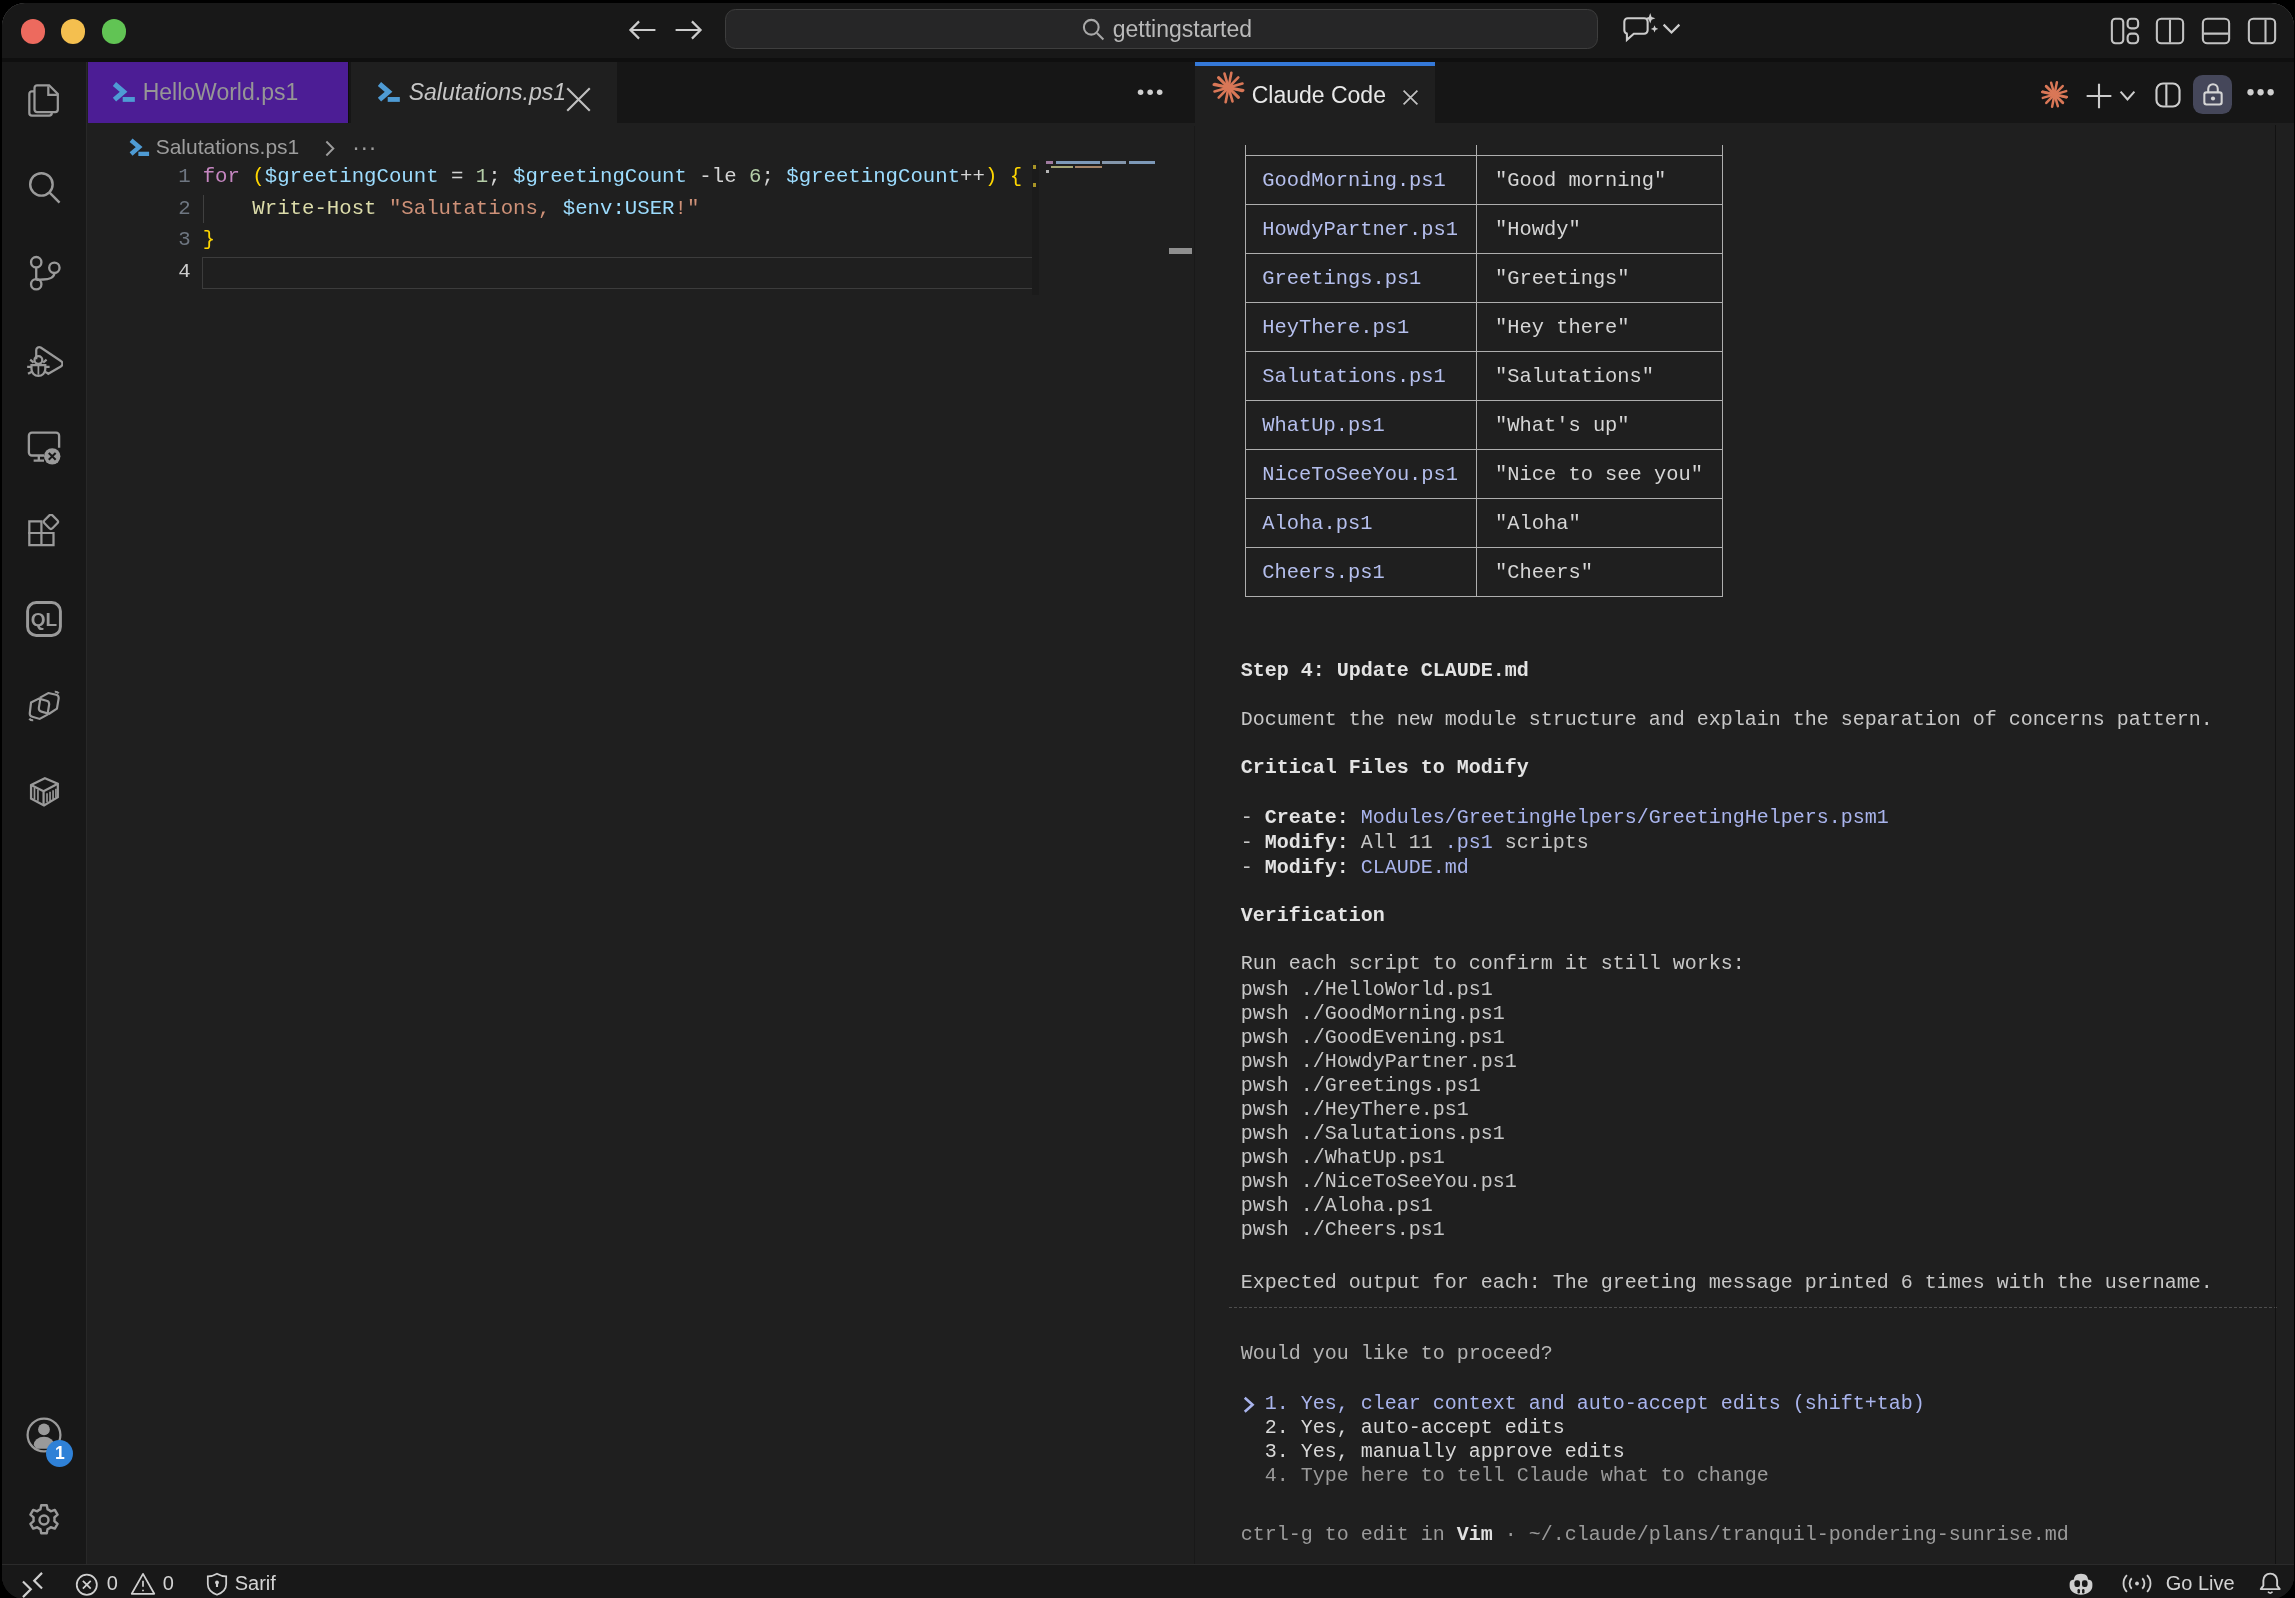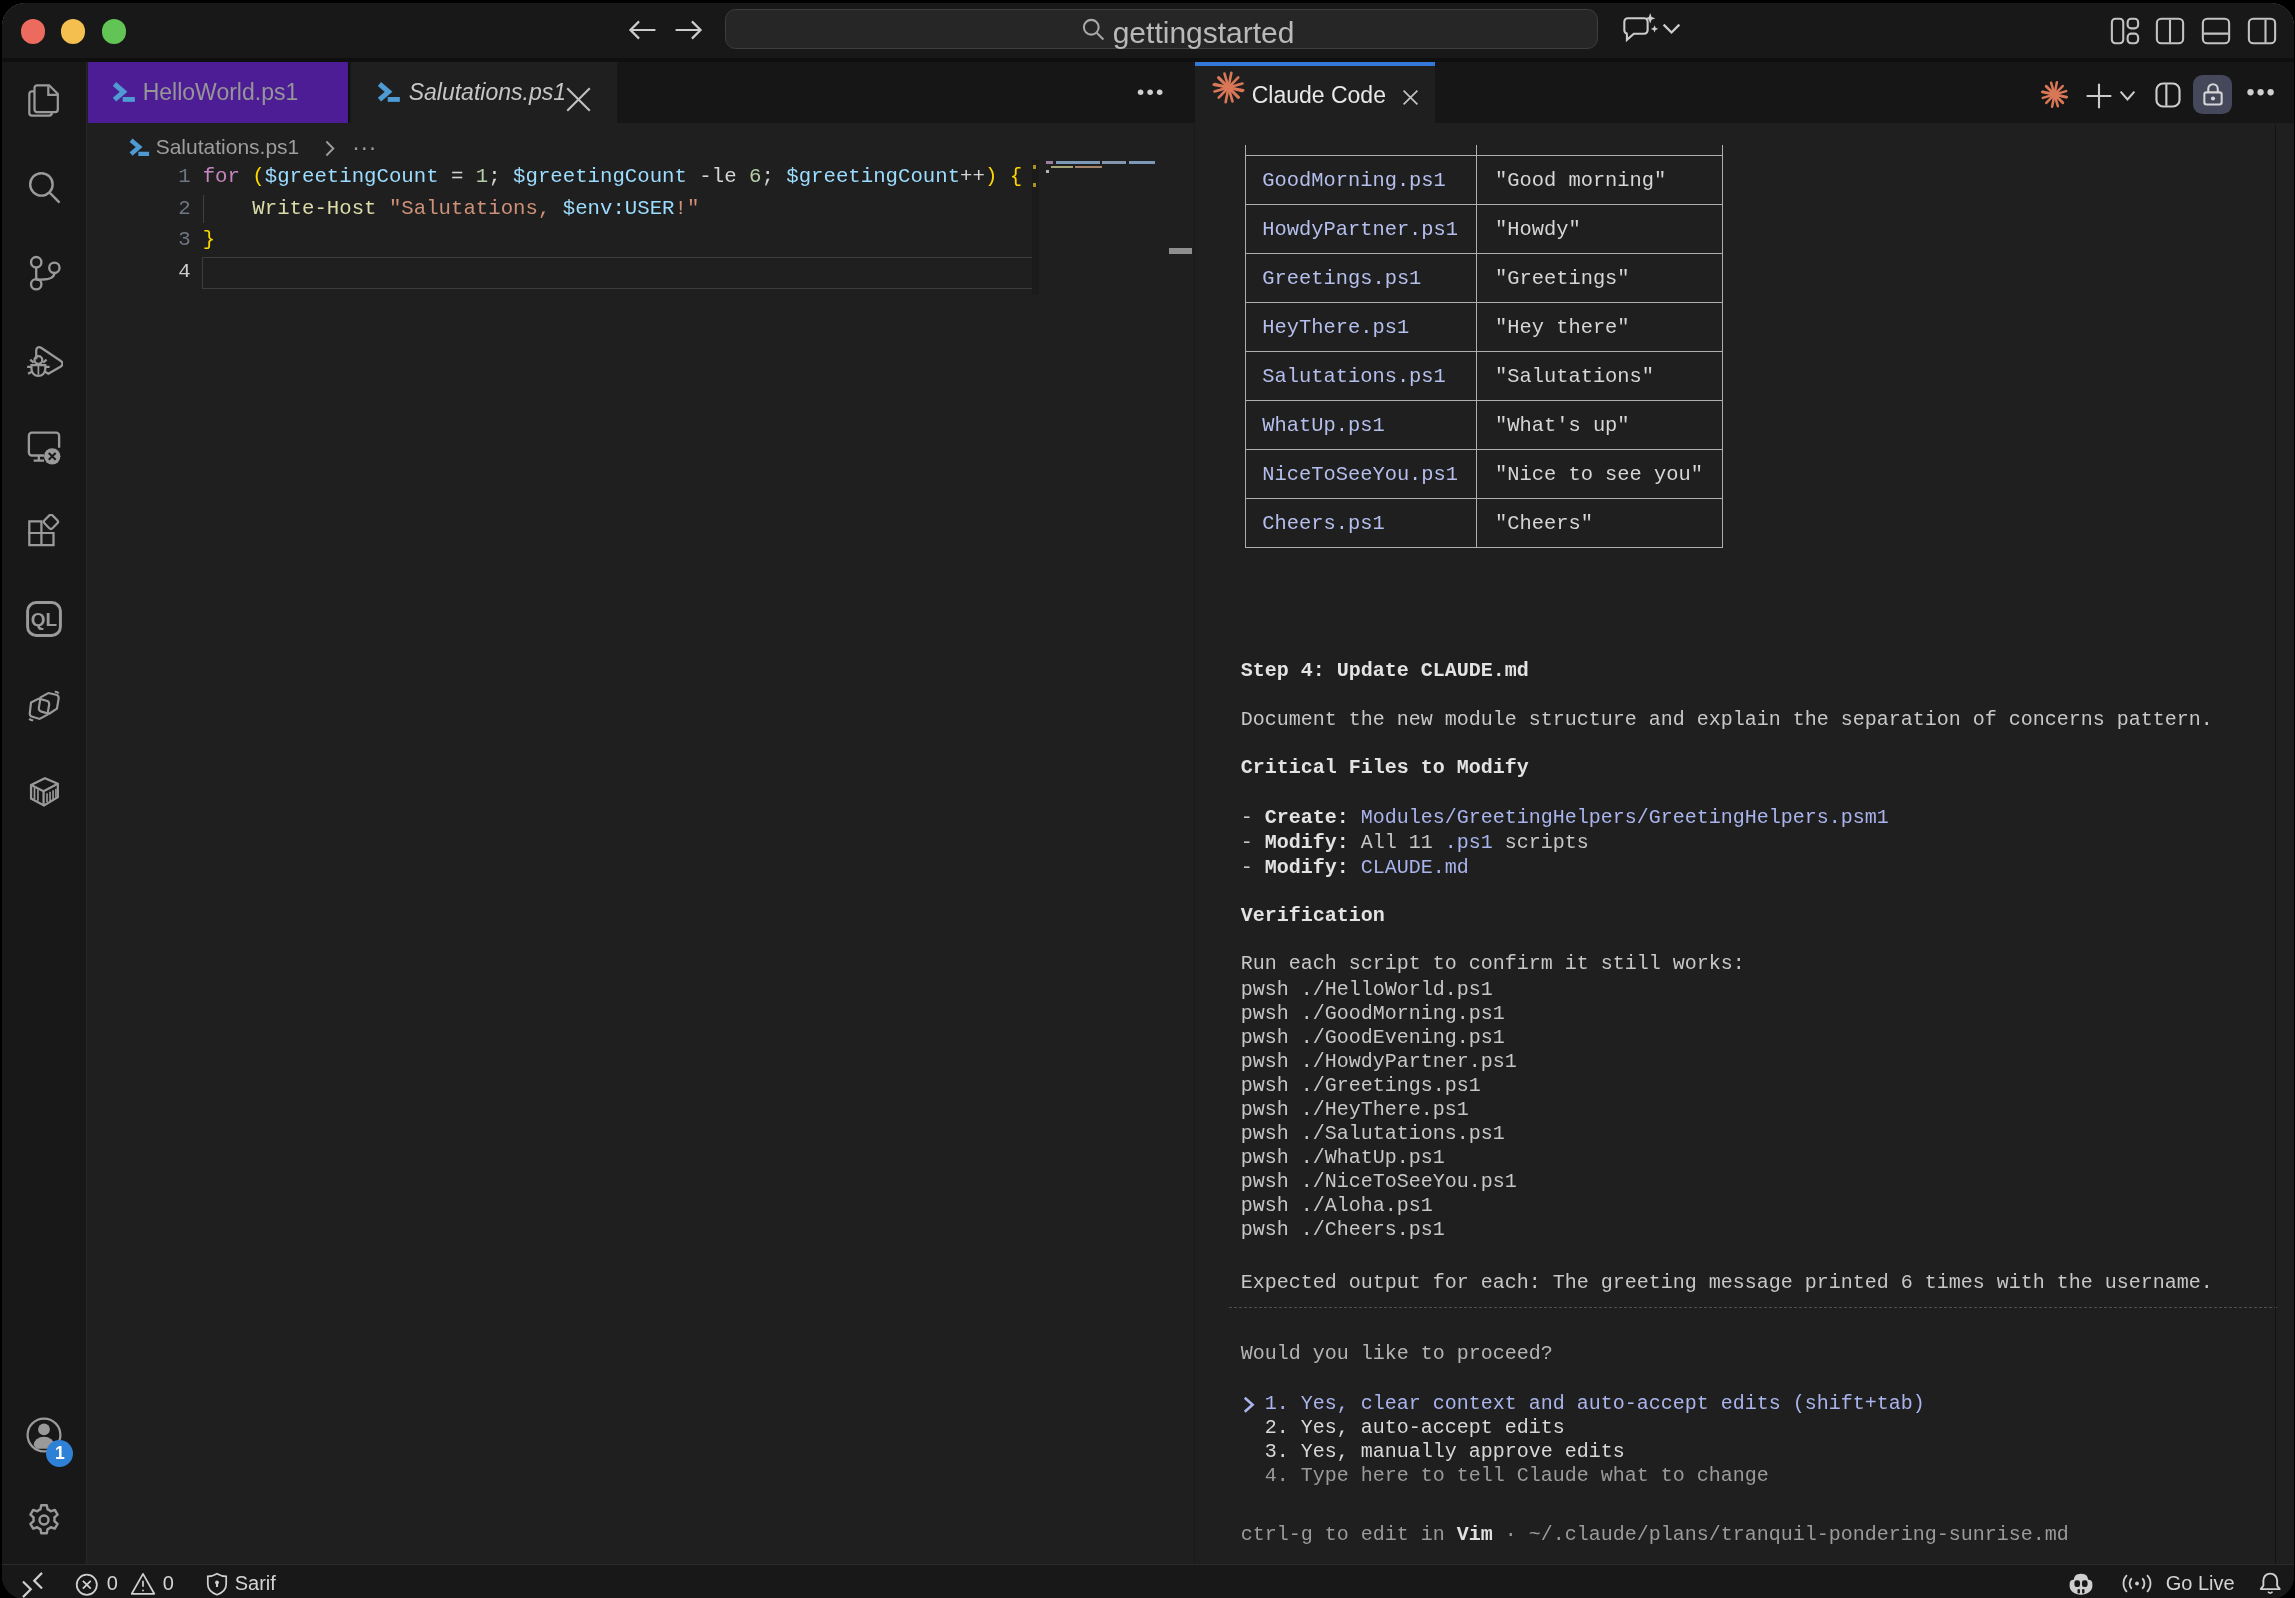--- a/index.html
+++ b/index.html
@@ -67,21 +67,21 @@
       <path d="M33 16 H5 M14 6 L4 16 L14 26"></path>
     </svg>
     <svg class="abs" style="left:671px;top:13px;" width="31" height="28" viewBox="0 0 36 32" fill="none" stroke="#cccccc" stroke-width="2.6">
       <path d="M3 16 H31 M22 6 L32 16 L22 26"></path>
     </svg>
     <div id="searchbox"></div>
     <svg class="abs" style="left:1078px;top:13px;" width="26" height="26" viewBox="0 0 30 30" fill="none" stroke="#a8a8a8" stroke-width="2.4">
       <circle cx="13" cy="13" r="8.5"></circle>
         <path d="M19.5 19.5 L27 27"></path>
     </svg>
-    <div class="abs" style="left:1111px;top:13px;color:#b9b9b9;font-size:30px;">gettingstarted</div>
+    <div class="abs" style="left:1111px;top:13px;color:#b9b9b9;font-size:23px;">gettingstarted</div>
 
     <svg class="abs" style="left:1618px;top:8.7px;" width="38" height="37" viewBox="0 0 44 42" fill="none" stroke="#cccccc" stroke-width="2.4">
       <path d="M9 8 H28 a4 4 0 0 1 4 4 V22 a4 4 0 0 1 -4 4 H16 L8 33 V26 H9 a4 4 0 0 1 -4 -4 V12 a4 4 0 0 1 4 -4 Z"></path>
       <path d="M35 2 l1.6 4.4 L41 8 l-4.4 1.6 L35 14 l-1.6 -4.4 L29 8 l4.4 -1.6 Z" fill="#cccccc" stroke="none"></path>
       <path d="M40 16 l1.2 3.1 3.1 1.2 -3.1 1.2 -1.2 3.1 -1.2 -3.1 -3.1 -1.2 3.1 -1.2 Z" fill="#cccccc" stroke="none"></path>
     </svg>
     <svg class="abs" style="left:1659px;top:19px;" width="21" height="14" viewBox="0 0 24 16" fill="none" stroke="#cccccc" stroke-width="2.6">
       <path d="M3 3 L12 12 L21 3"></path>
     </svg>
 
@@ -342,20 +342,24 @@
             <td>Salutations.ps1</td>
             <td>"Salutations"</td>
           </tr>
       <tr>
             <td>WhatUp.ps1</td>
             <td>"What's up"</td>
           </tr>
       <tr>
             <td>NiceToSeeYou.ps1</td>
             <td>"Nice to see you"</td>
+          </tr>
+      <tr>
+            <td>Aloha.ps1</td>
+            <td>"Aloha"</td>
           </tr>
       <tr>
             <td>Cheers.ps1</td>
             <td>"Cheers"</td>
           </tr>
     </tbody>
       </table>
     <div class="ptext bold" style="left:46px;top:534px;">Step 4: Update CLAUDE.md</div>
     <div class="ptext" style="left:46px;top:583px;">Document the new module structure and explain the separation of concerns pattern.</div>
     <div class="ptext bold" style="left:46px;top:631px;">Critical Files to Modify</div>

